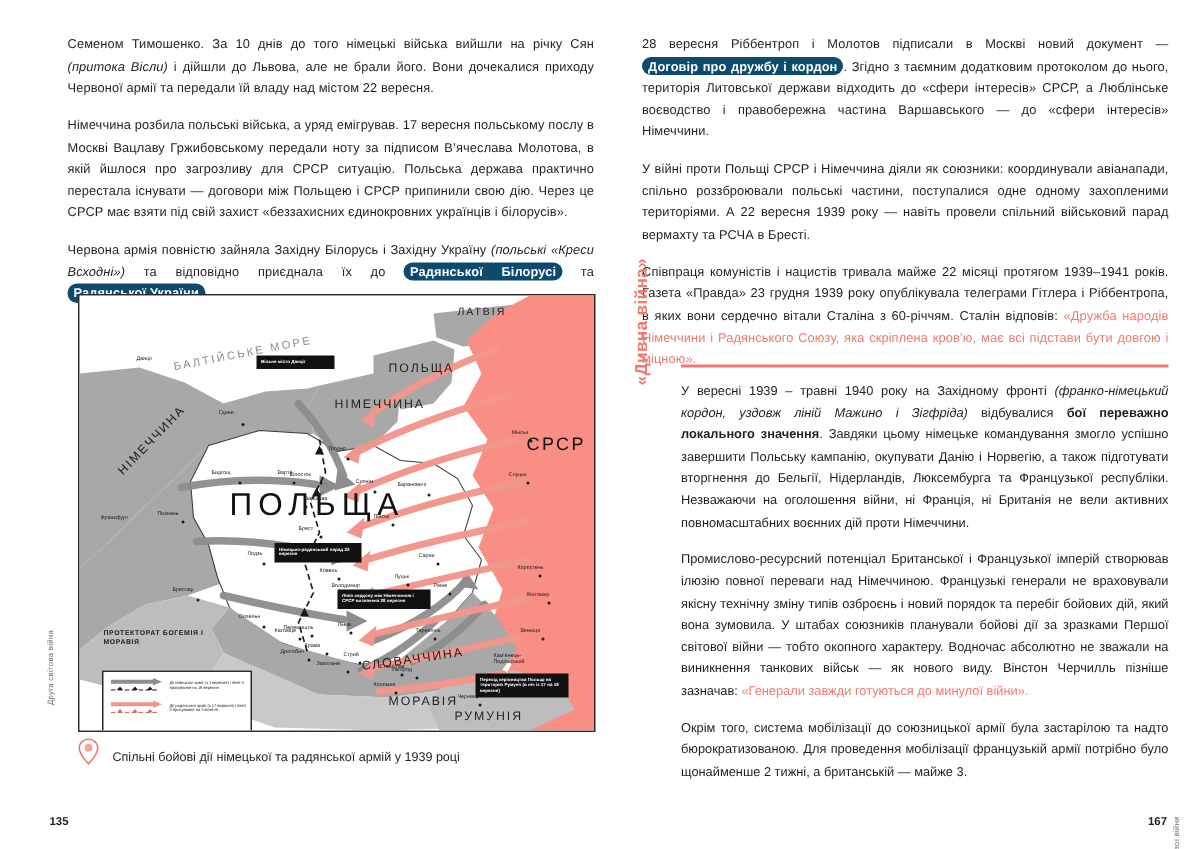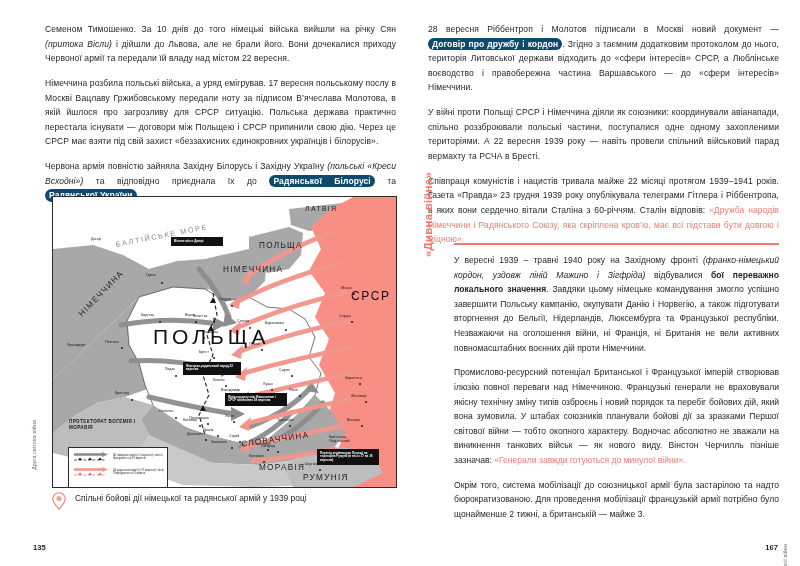--- a/index.html
+++ b/index.html
@@ -61,21 +61,21 @@
     border: 1px solid #2b2b2b;
     background: #ffffff;
     overflow: hidden;
   }
   #map-frame svg { display: block; }
 
   .mapcaption {
     position: absolute;
     left: 0; top: 296px;
     width: 345px;
-    display: flex; align-items: flex-start; gap: 9px;
+    display: flex; align-items: flex-end; gap: 9px;
   }
   .pin {
     position: relative;
     width: 14px; height: 18px;
     flex: 0 0 auto;
   }
   .pin svg { display:block; }
   .mapcaption-text {
     font-size: 8.4px; color: #231f20; line-height: 12px;
   }

